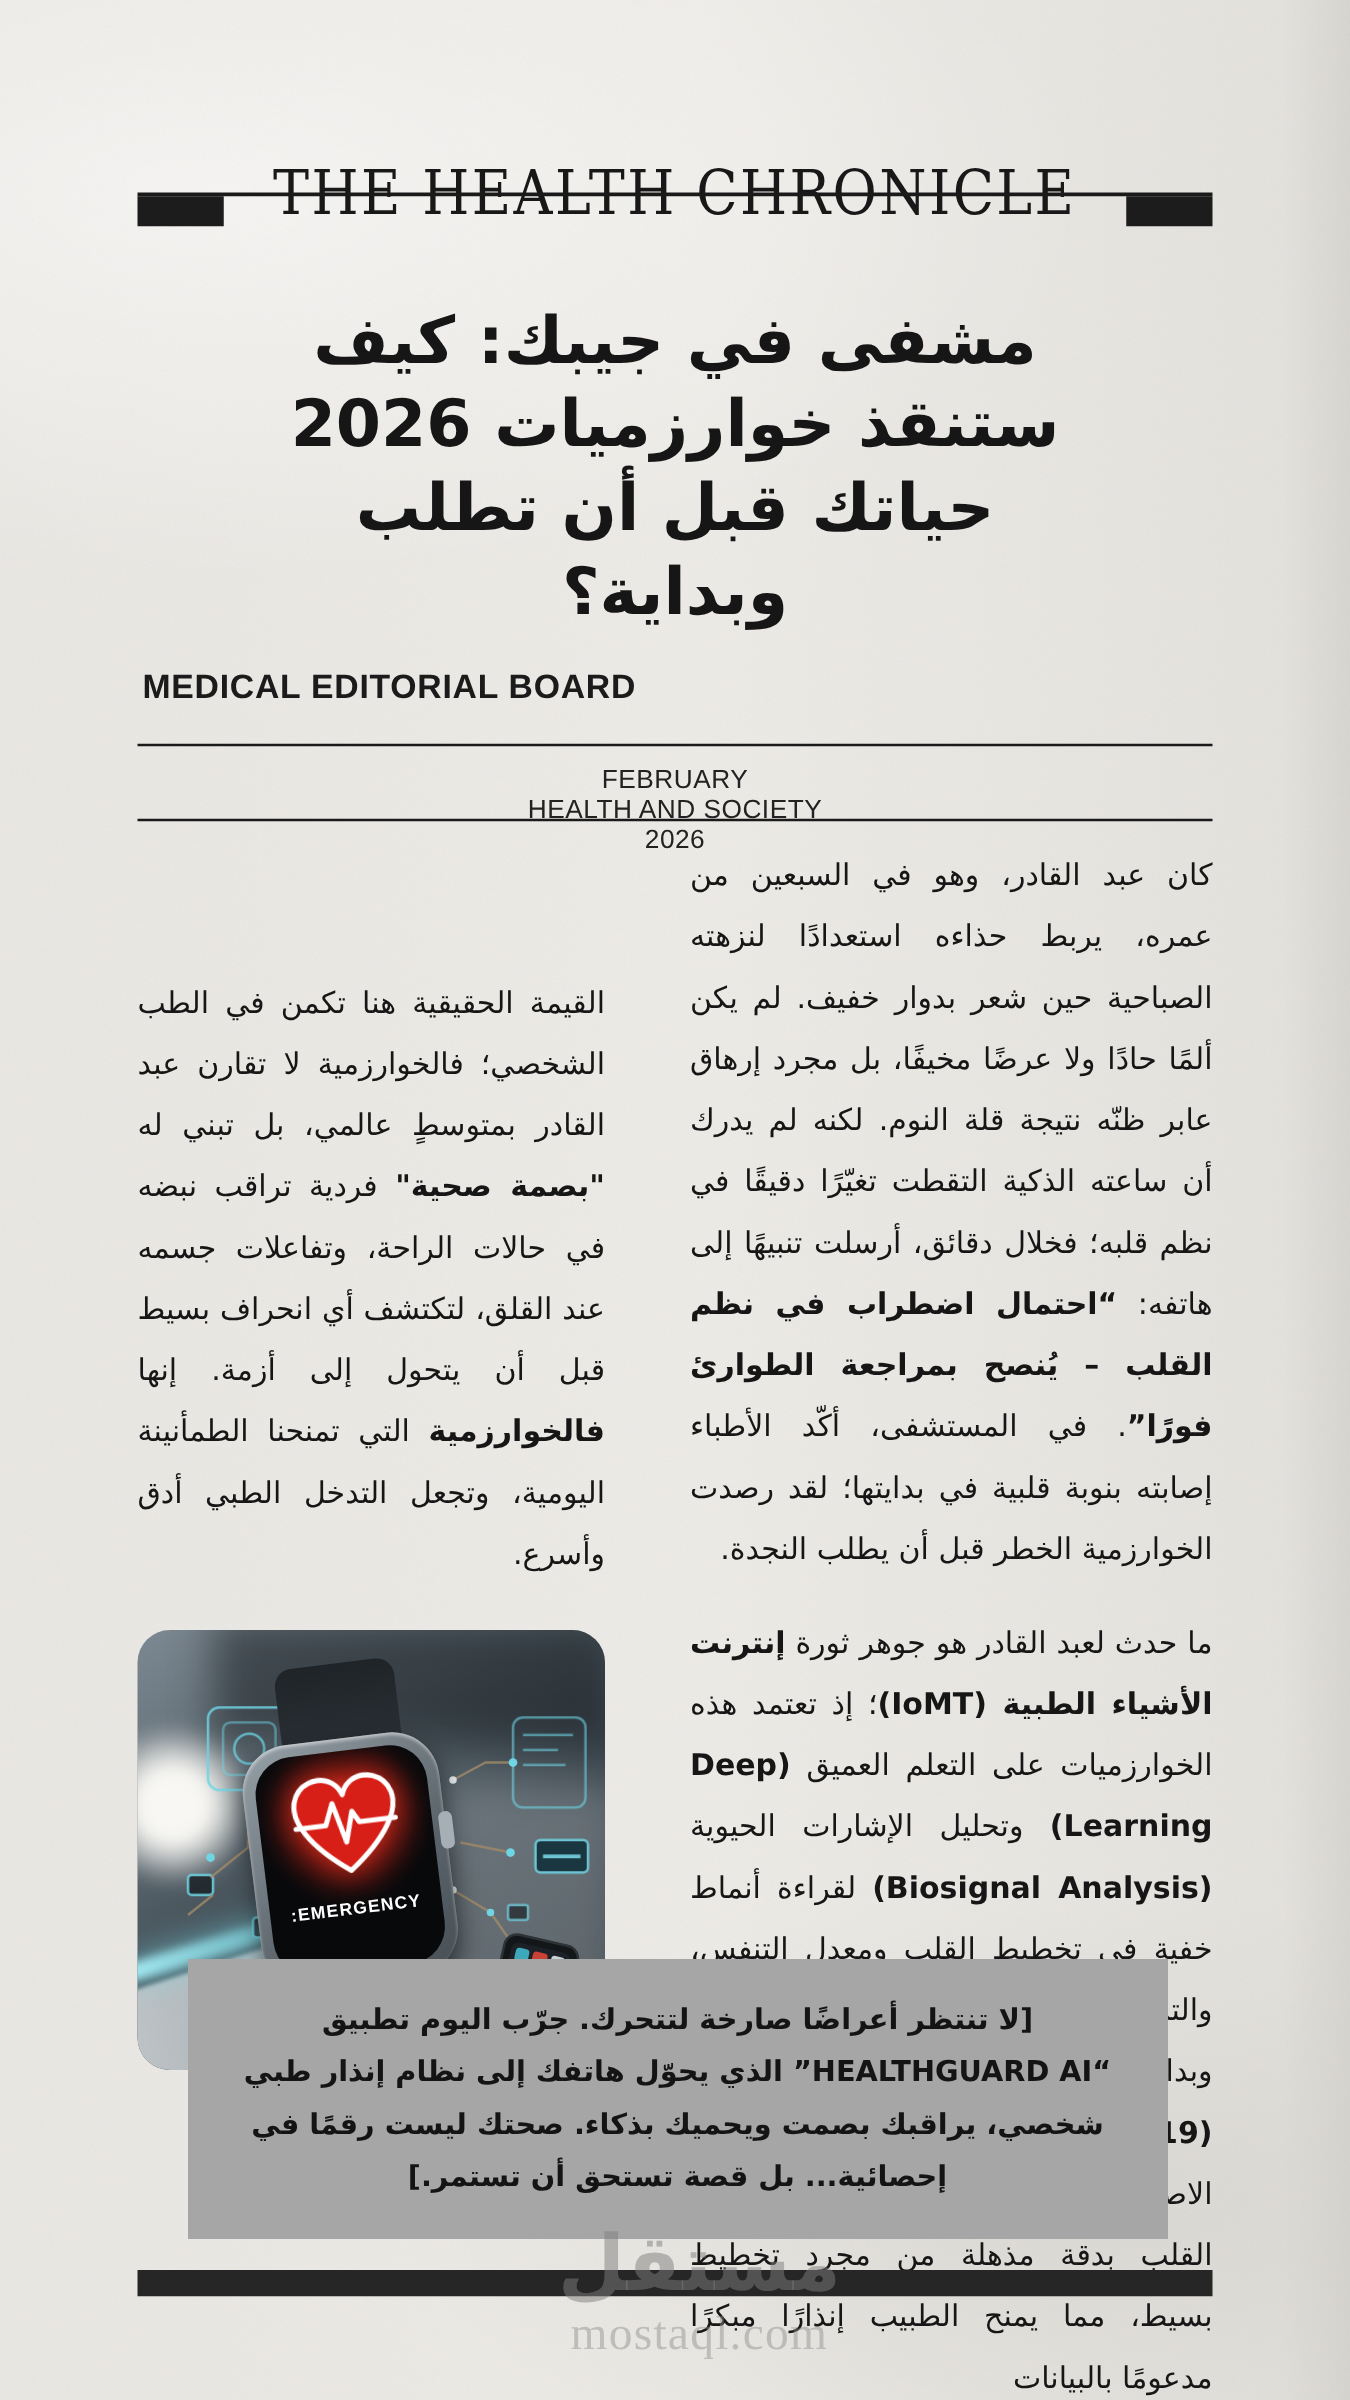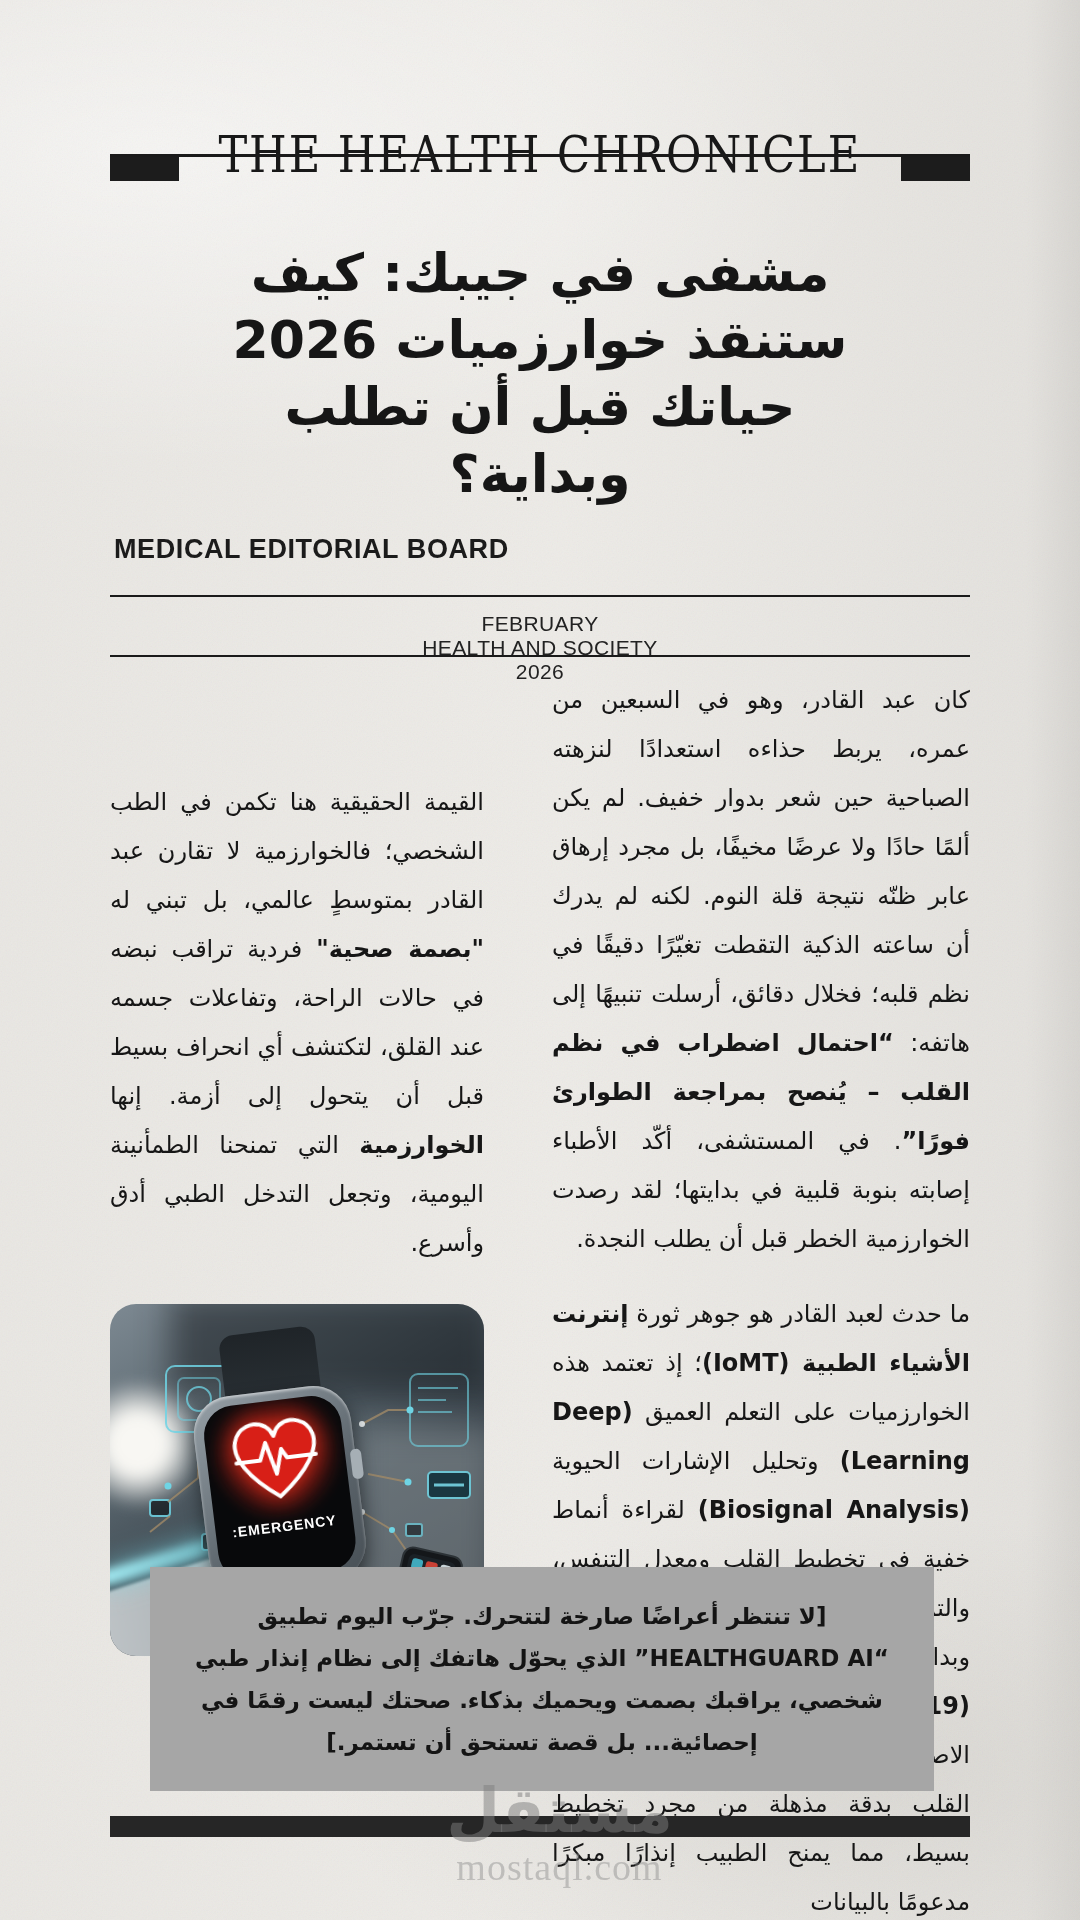--- a/index.html
+++ b/index.html
@@ -141,21 +141,21 @@
       <span>2026</span>
     </div>
     <div class="rule rule-2"></div>
 
     <div class="article">
       <div class="col col-right">
         <p><span>كان عبد القادر، وهو في السبعين من عمره، يربط حذاءه استعدادًا لنزهته الصباحية حين شعر بدوار خفيف. لم يكن ألمًا حادًا ولا عرضًا مخيفًا، بل مجرد إرهاق عابر ظنّه نتيجة قلة النوم. لكنه لم يدرك أن ساعته الذكية التقطت تغيّرًا دقيقًا في نظم قلبه؛ فخلال دقائق، أرسلت تنبيهًا إلى هاتفه: </span><span class="b">“احتمال اضطراب في نظم القلب – يُنصح بمراجعة الطوارئ فورًا”</span><span>. في المستشفى، أكّد الأطباء إصابته بنوبة قلبية في بدايتها؛ لقد رصدت الخوارزمية الخطر قبل أن يطلب النجدة.</span></p>
         <p><span>ما حدث لعبد القادر هو جوهر ثورة </span><span class="b">إنترنت الأشياء الطبية (IoMT)</span><span>؛ إذ تعتمد هذه الخوارزميات على التعلم العميق </span><span class="b">(Deep Learning)</span><span> وتحليل الإشارات الحيوية </span><span class="b">(Biosignal Analysis)</span><span> لقراءة أنماط خفية في تخطيط القلب ومعدل التنفس، والتمييز بدقة بين </span><span class="b">"التعب الطبيعي"</span><span> وبداية الخطر الحقيقي. وقد أظهرت دراسة </span><span class="b">(Attia et al., 2019)</span><span> أن الذكاء الاصطناعي يمكنه اكتشاف ضعف وظائف القلب بدقة مذهلة من مجرد تخطيط بسيط، مما يمنح الطبيب إنذارًا مبكرًا مدعومًا بالبيانات</span></p>
       </div>
       <div class="col col-left">
-        <p><span>القيمة الحقيقية هنا تكمن في الطب الشخصي؛ فالخوارزمية لا تقارن عبد القادر بمتوسطٍ عالمي، بل تبني له </span><span class="b">"بصمة صحية"</span><span> فردية تراقب نبضه في حالات الراحة، وتفاعلات جسمه عند القلق، لتكتشف أي انحراف بسيط قبل أن يتحول إلى أزمة. إنها </span><span class="b">الخوارزمية</span><span> التي تمنحنا الطمأنينة اليومية، وتجعل التدخل الطبي أدق وأسرع.</span></p>
+        <p><span>القيمة الحقيقية هنا تكمن في الطب الشخصي؛ فالخوارزمية لا تقارن عبد القادر بمتوسطٍ عالمي، بل تبني له </span><span class="b">"بصمة صحية"</span><span> فردية تراقب نبضه في حالات الراحة، وتفاعلات جسمه عند القلق، لتكتشف أي انحراف بسيط قبل أن يتحول إلى أزمة. إنها </span><span class="b">فالخوارزمية</span><span> التي تمنحنا الطمأنينة اليومية، وتجعل التدخل الطبي أدق وأسرع.</span></p>
 
         <div class="figure">
           <div class="fig-topdark"></div>
           <div class="fig-rightpanel"></div>
           <div class="fig-light"></div>
           <div class="fig-desk"></div>
           <div class="fig-glow"></div>
 
           <svg class="hud" width="374" height="352" viewBox="0 0 374 352">
             <g fill="none" stroke="#6fd4e4" stroke-width="2" opacity="0.85">

